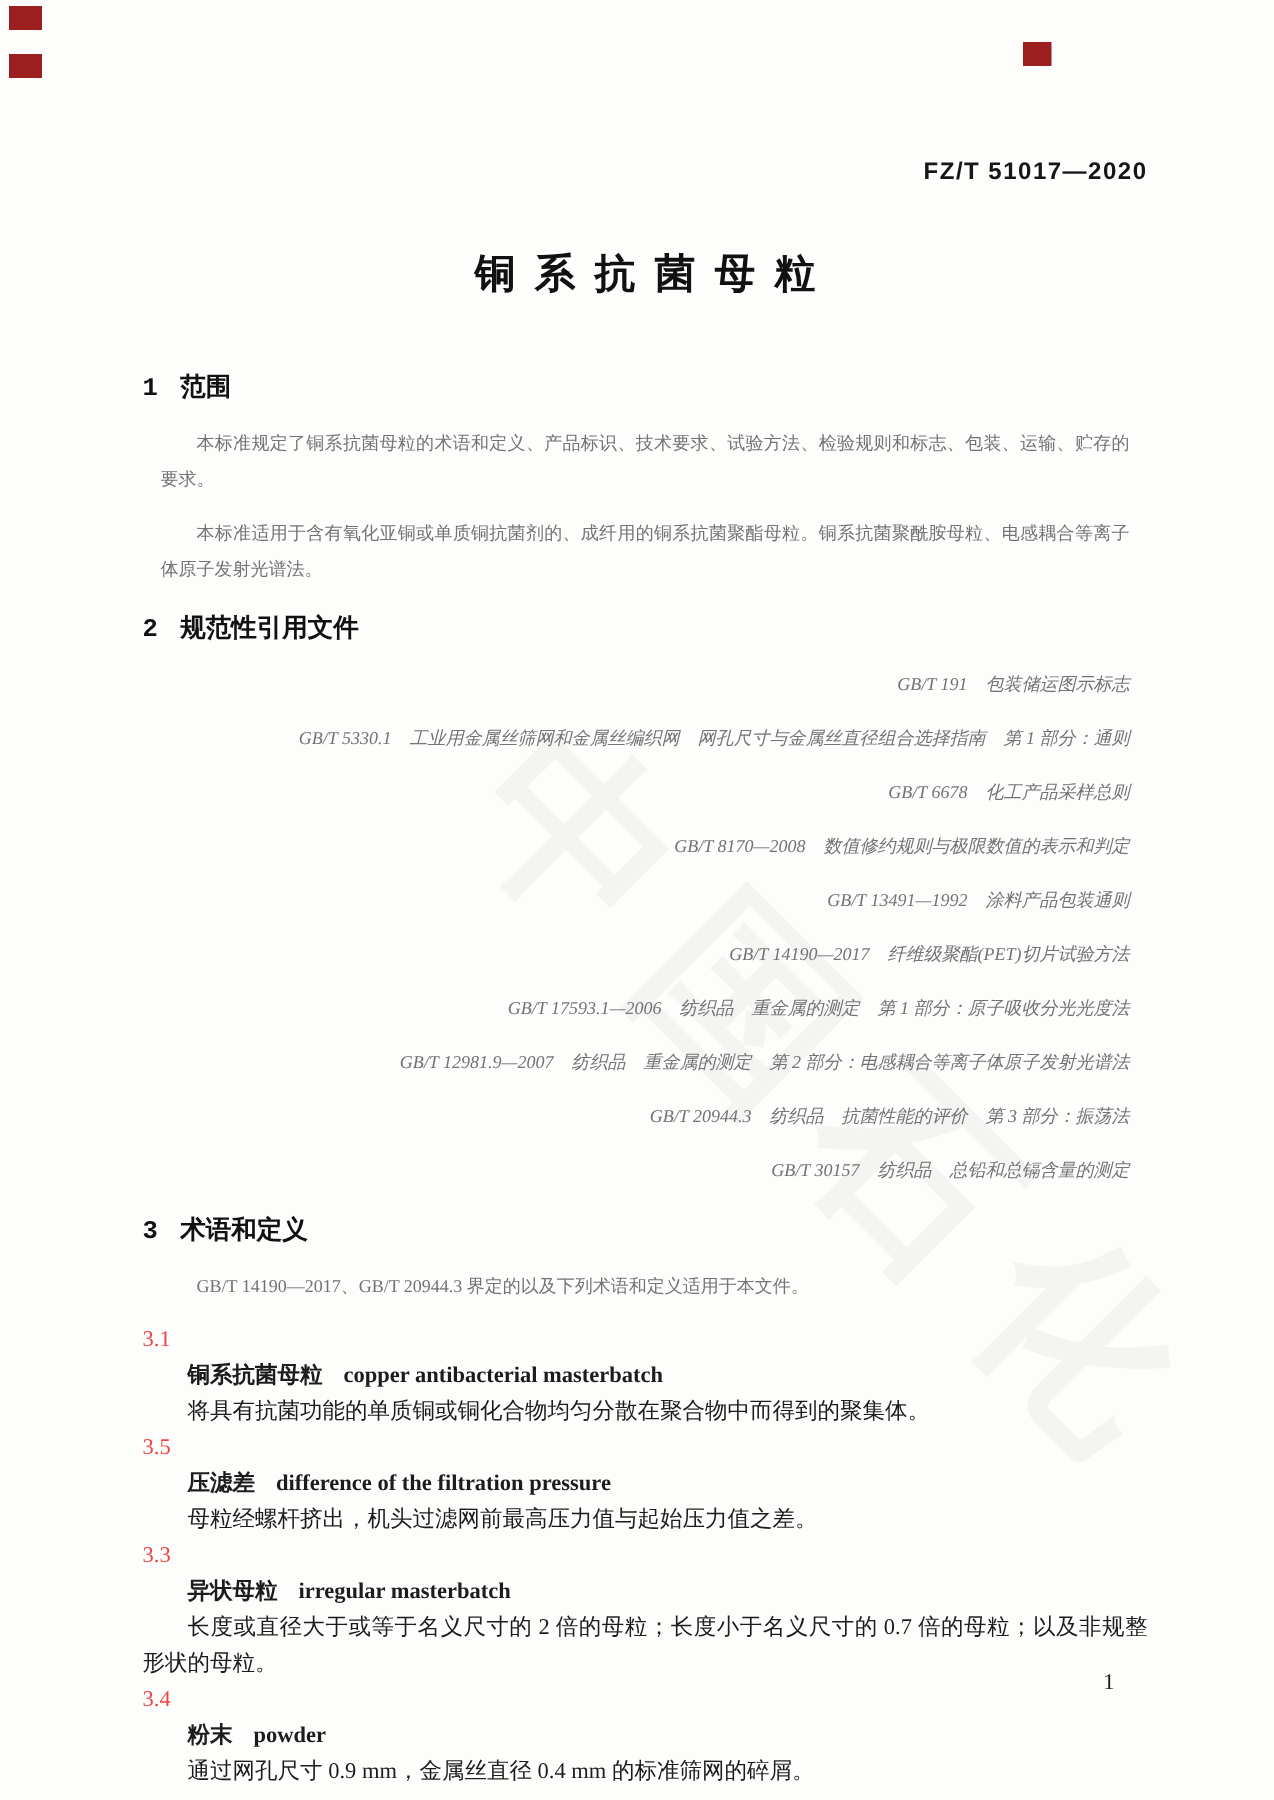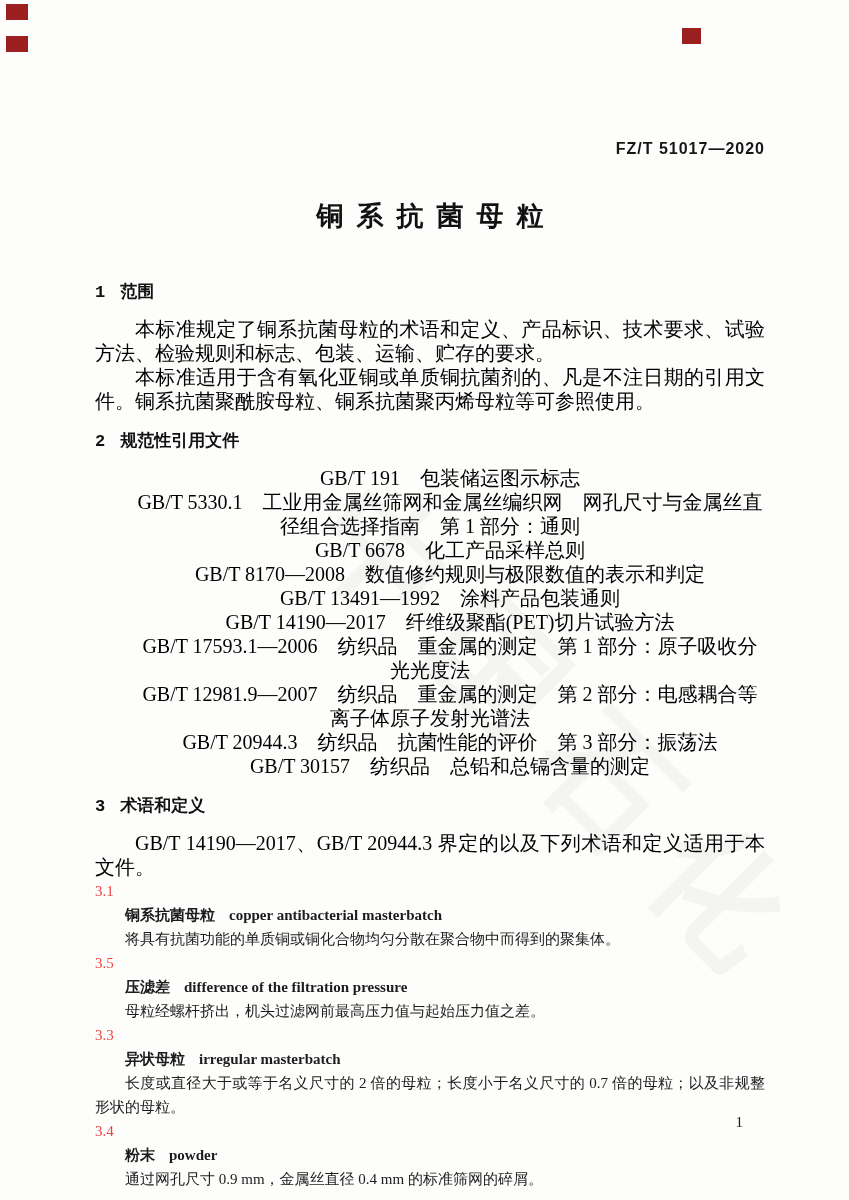--- a/index.html
+++ b/index.html
@@ -17,21 +17,20 @@
     position:absolute;left:95px;top:0;width:670px;
   }
   .std-code{
     padding-top:106px;
     text-align:right;
     font-family:"Liberation Sans","DejaVu Sans",sans-serif;
     font-weight:bold;
     font-size:16px;
     letter-spacing:1px;
     color:#161616;
-    margin-top:34px;
   }
   .doc-title{
     margin:40px 0 0 0;
     text-align:center;
     font-family:"Liberation Sans","DejaVu Sans",sans-serif;
     font-weight:bold;
     font-size:27px;
     letter-spacing:13px;
     text-indent:13px;
     color:#111;
@@ -39,28 +38,28 @@
   .sec-heading{
     margin:16px 0 14px 0;
     font-family:Liberation Mono, monospace;
     font-weight:bold;
     font-size:17px;
     color:#111;
   }
   .sec-heading.first{margin-top:46px;}
   .sec-num{display:inline-block;margin-right:15px;}
   p.body-line{
-    margin:0;
-    font-size:20px;
+    margin:12px;
+    font-size:12px;
     line-height:24px;
     text-indent:2em;
     text-align:justify;
-    color:#000000;
+    color:#737373;
   }
-  .refs p.body-line{text-align:center;}
+  .refs p.body-line{text-align:right;font-style:italic;}
   .terms p{margin:0;font-size:15px;line-height:24px;}
   .term-num{text-indent:0;color:#ef4444;}
   .term-line{text-indent:2em;}
   .term-cn{
     font-family:"Liberation Sans","DejaVu Sans",sans-serif;
     font-weight:bold;
   }
   .term-en{
     font-weight:bold;
     margin-left:14px;
@@ -103,21 +102,21 @@
   <div class="watermark">中国石化</div>
 
   <div class="content">
 
     <div class="std-code">FZ/T 51017—2020</div>
 
     <h1 class="doc-title">铜系抗菌母粒</h1>
 
     <h2 class="sec-heading first"><span class="sec-num">1</span><span>范围</span></h2>
     <p class="body-line">本标准规定了铜系抗菌母粒的术语和定义、产品标识、技术要求、试验方法、检验规则和标志、包装、运输、贮存的要求。</p>
-    <p class="body-line">本标准适用于含有氧化亚铜或单质铜抗菌剂的、凡是不注日期的引用文件。铜系抗菌聚酰胺母粒、铜系抗菌聚丙烯母粒等可参照使用。</p>
+    <p class="body-line">本标准适用于含有氧化亚铜或单质铜抗菌剂的、成纤用的铜系抗菌聚酯母粒。铜系抗菌聚酰胺母粒、电感耦合等离子体原子发射光谱法。</p>
 
     <h2 class="sec-heading"><span class="sec-num">2</span><span>规范性引用文件</span></h2>
     <div class="refs">
       <p class="body-line">GB/T 191　包装储运图示标志</p>
       <p class="body-line">GB/T 5330.1　工业用金属丝筛网和金属丝编织网　网孔尺寸与金属丝直径组合选择指南　第 1 部分：通则</p>
       <p class="body-line">GB/T 6678　化工产品采样总则</p>
       <p class="body-line">GB/T 8170—2008　数值修约规则与极限数值的表示和判定</p>
       <p class="body-line">GB/T 13491—1992　涂料产品包装通则</p>
       <p class="body-line">GB/T 14190—2017　纤维级聚酯(PET)切片试验方法</p>
       <p class="body-line">GB/T 17593.1—2006　纺织品　重金属的测定　第 1 部分：原子吸收分光光度法</p>

